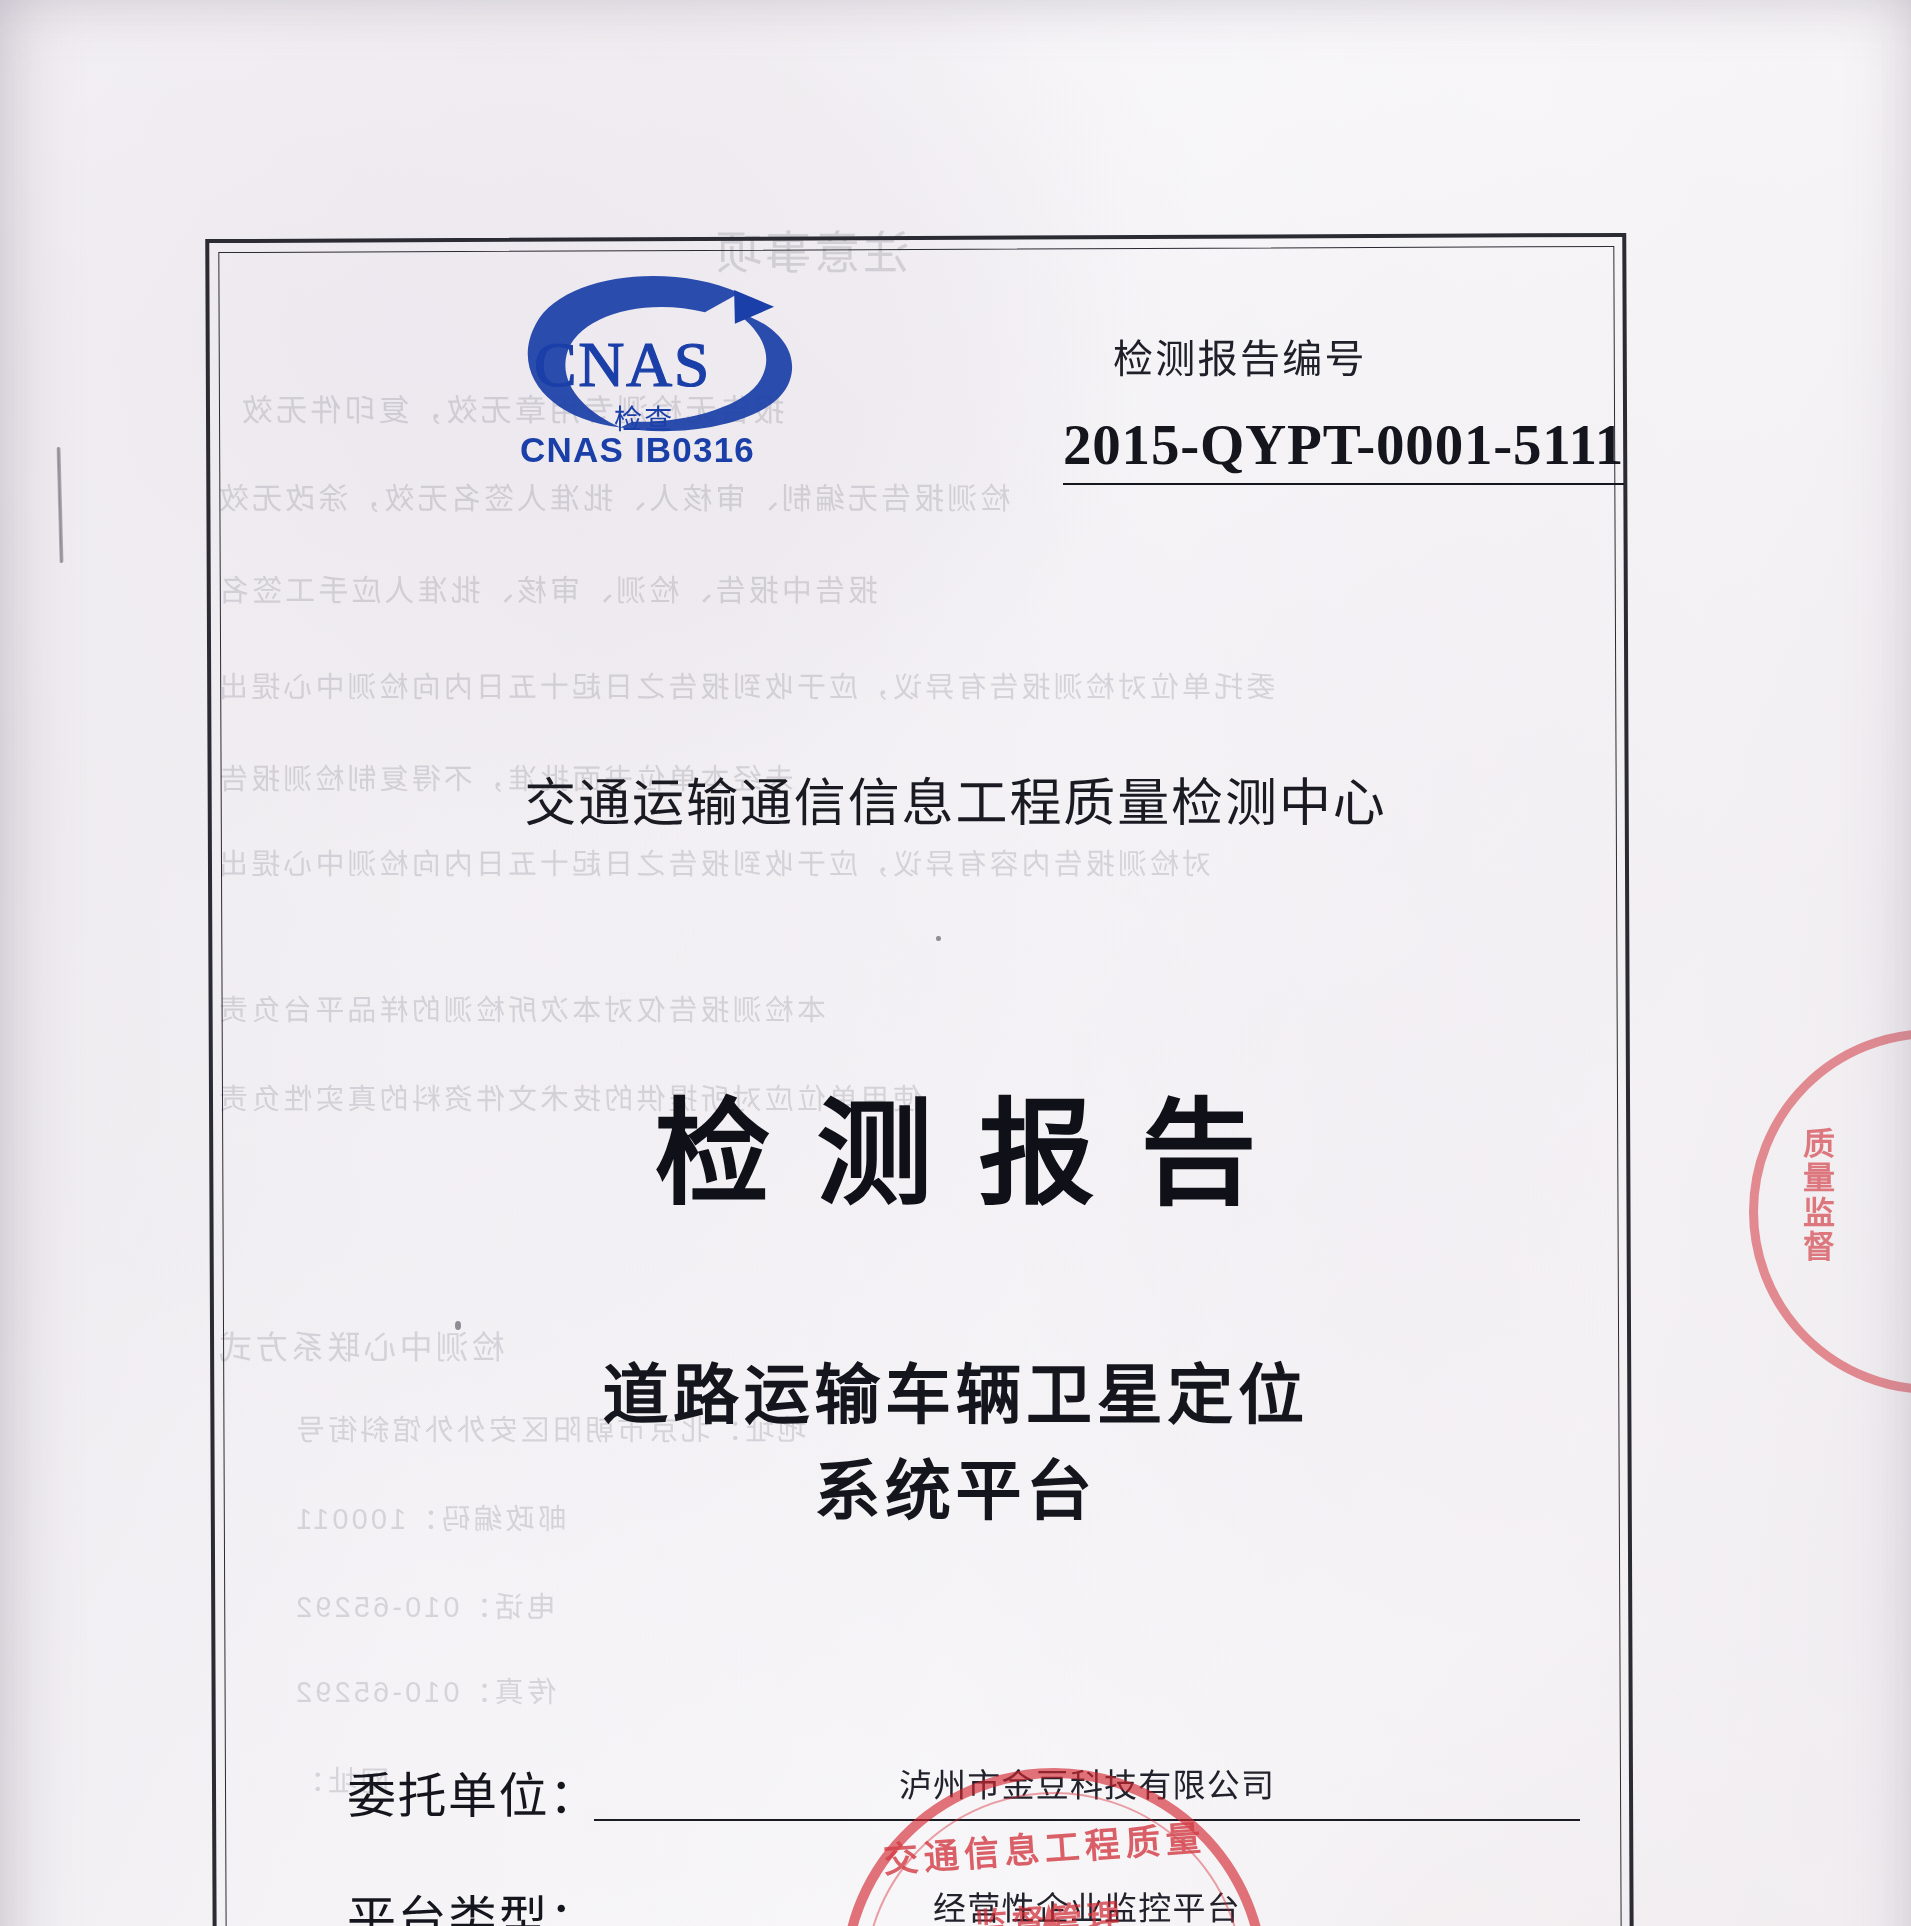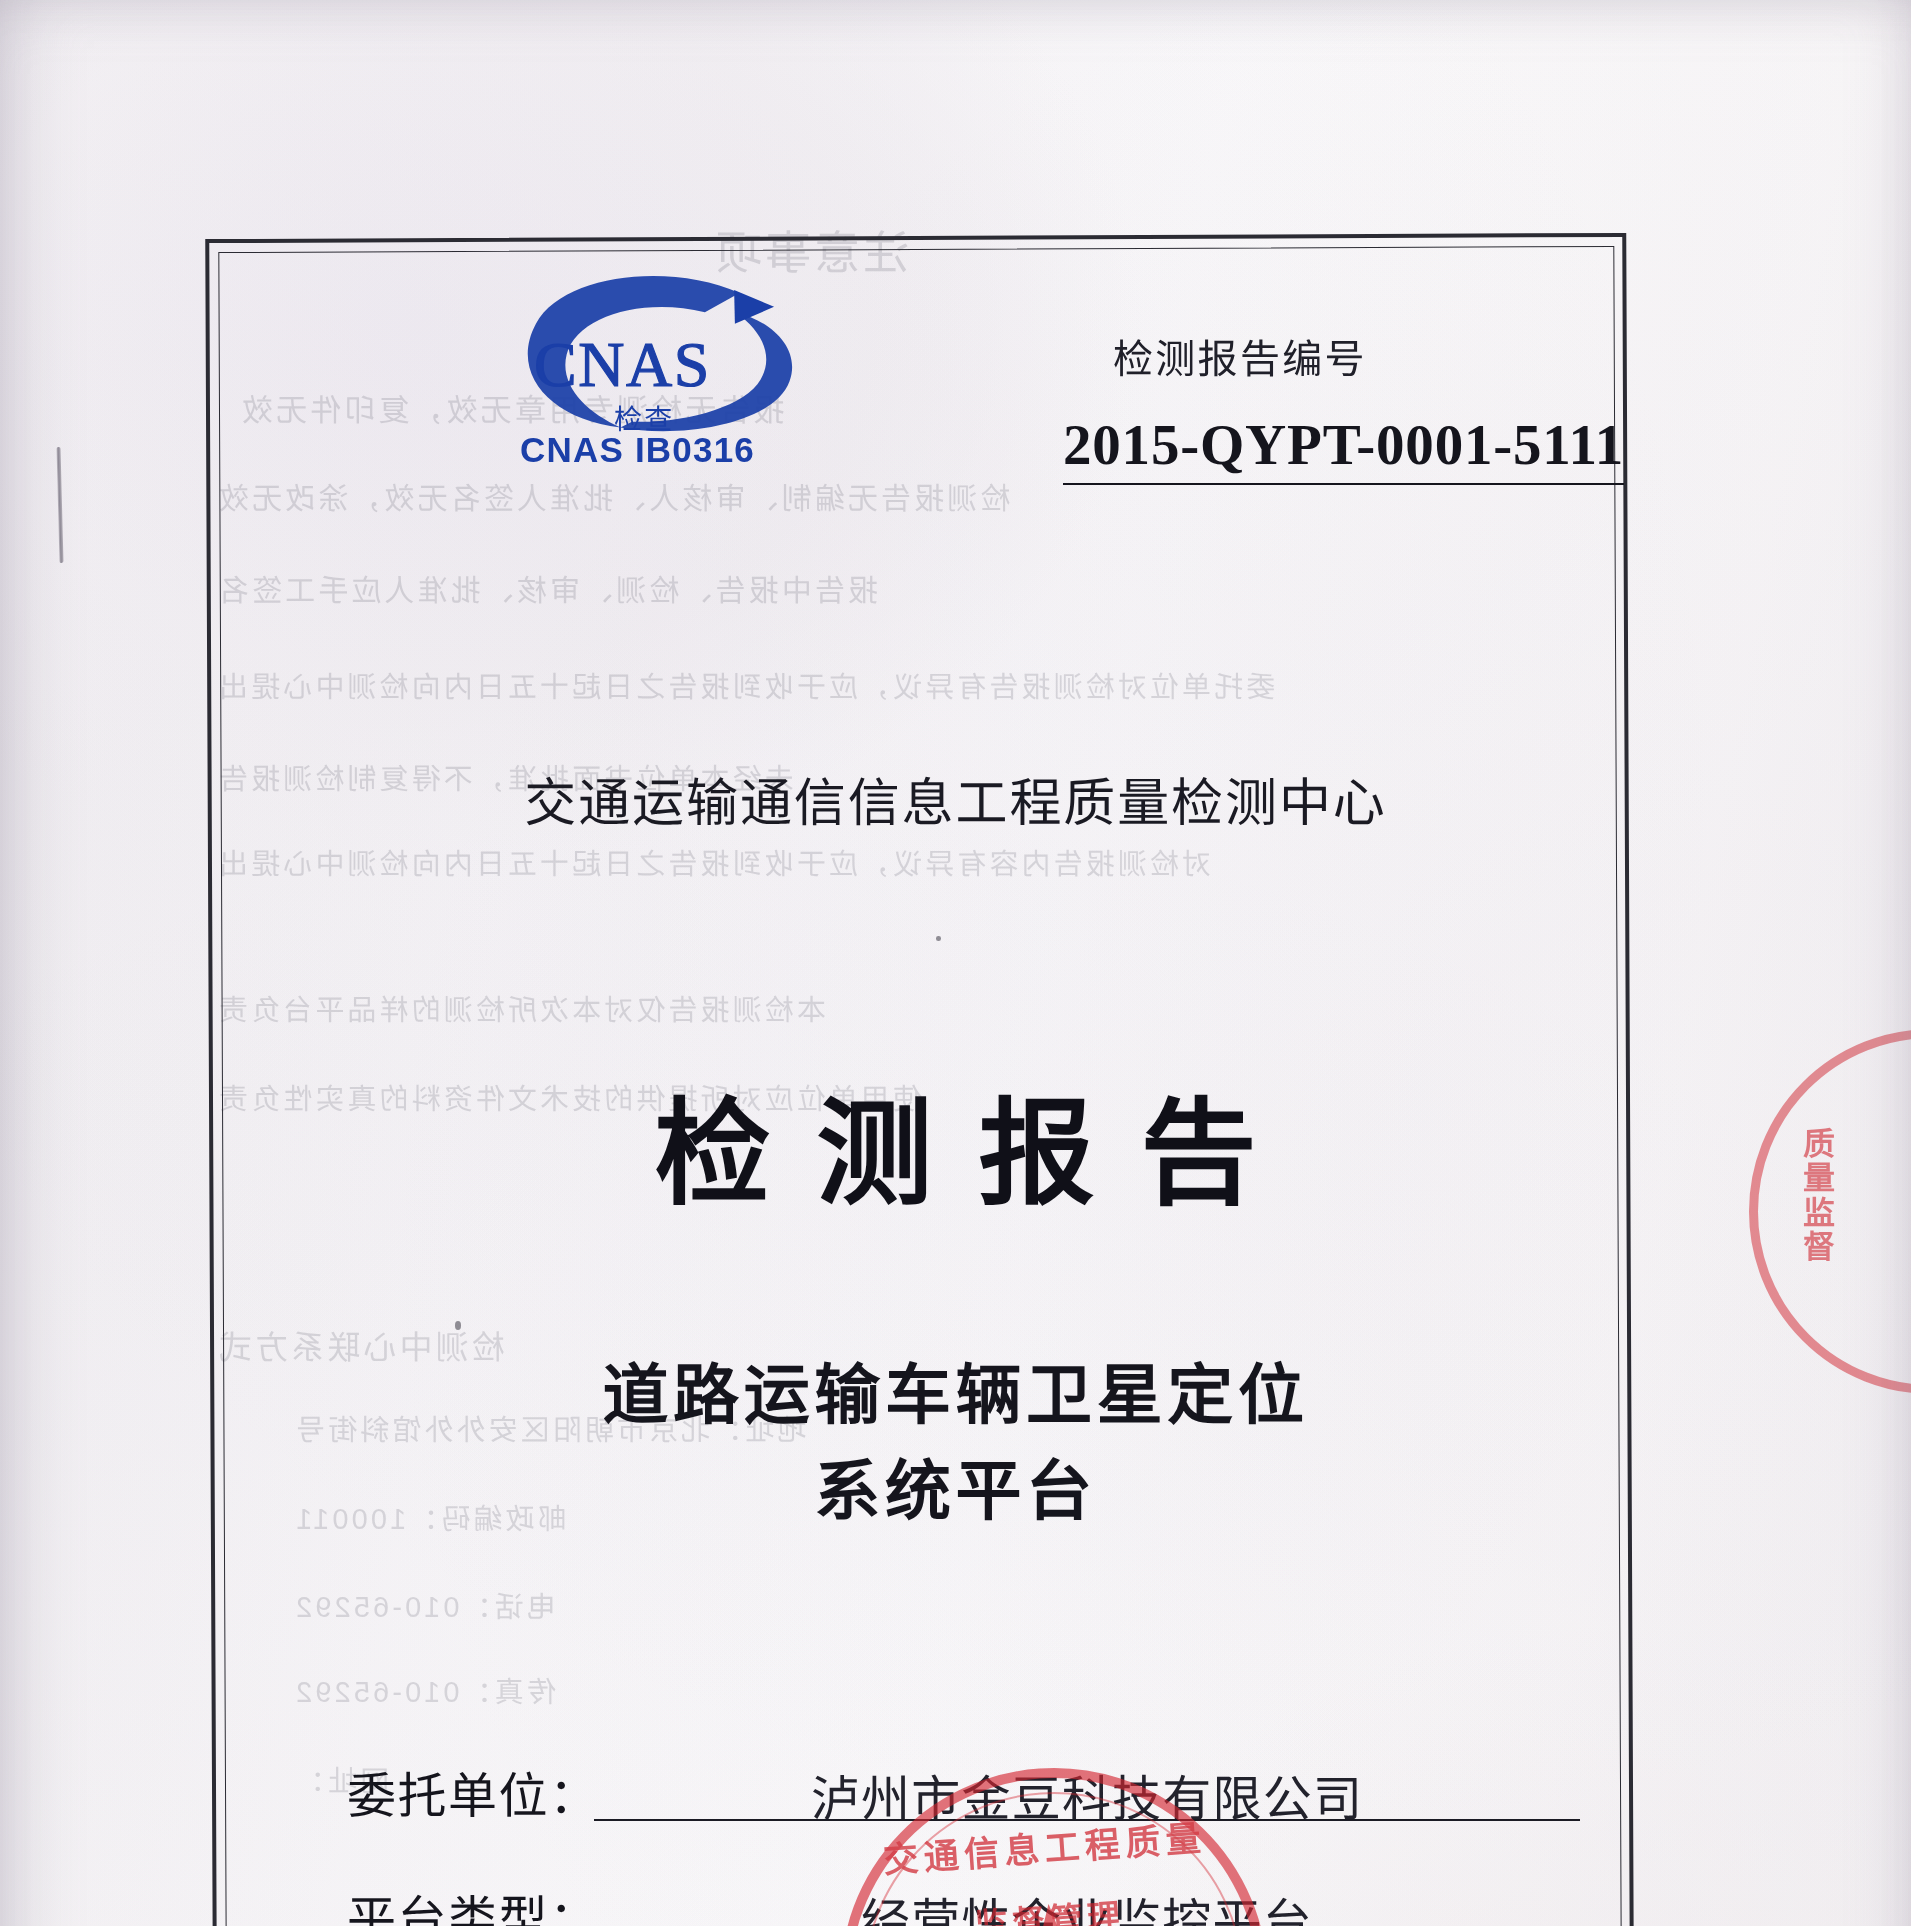--- a/index.html
+++ b/index.html
@@ -228,21 +228,21 @@
     top: 82px;
     border-bottom: 2.7px solid #1b1b24;
   }
   .field-value {
     position: absolute;
     left: 247px;
     right: 0;
     top: 22.3px;
     text-align: center;
     font-family: "Liberation Sans", "DejaVu Sans", sans-serif;
-    font-size: 49px;
+    font-size: 33px;
     letter-spacing: 1.2px;
     color: #22222c;
   }
 
   
   .seal {
     position: absolute;
     border-radius: 50%;
     pointer-events: none;
   }

